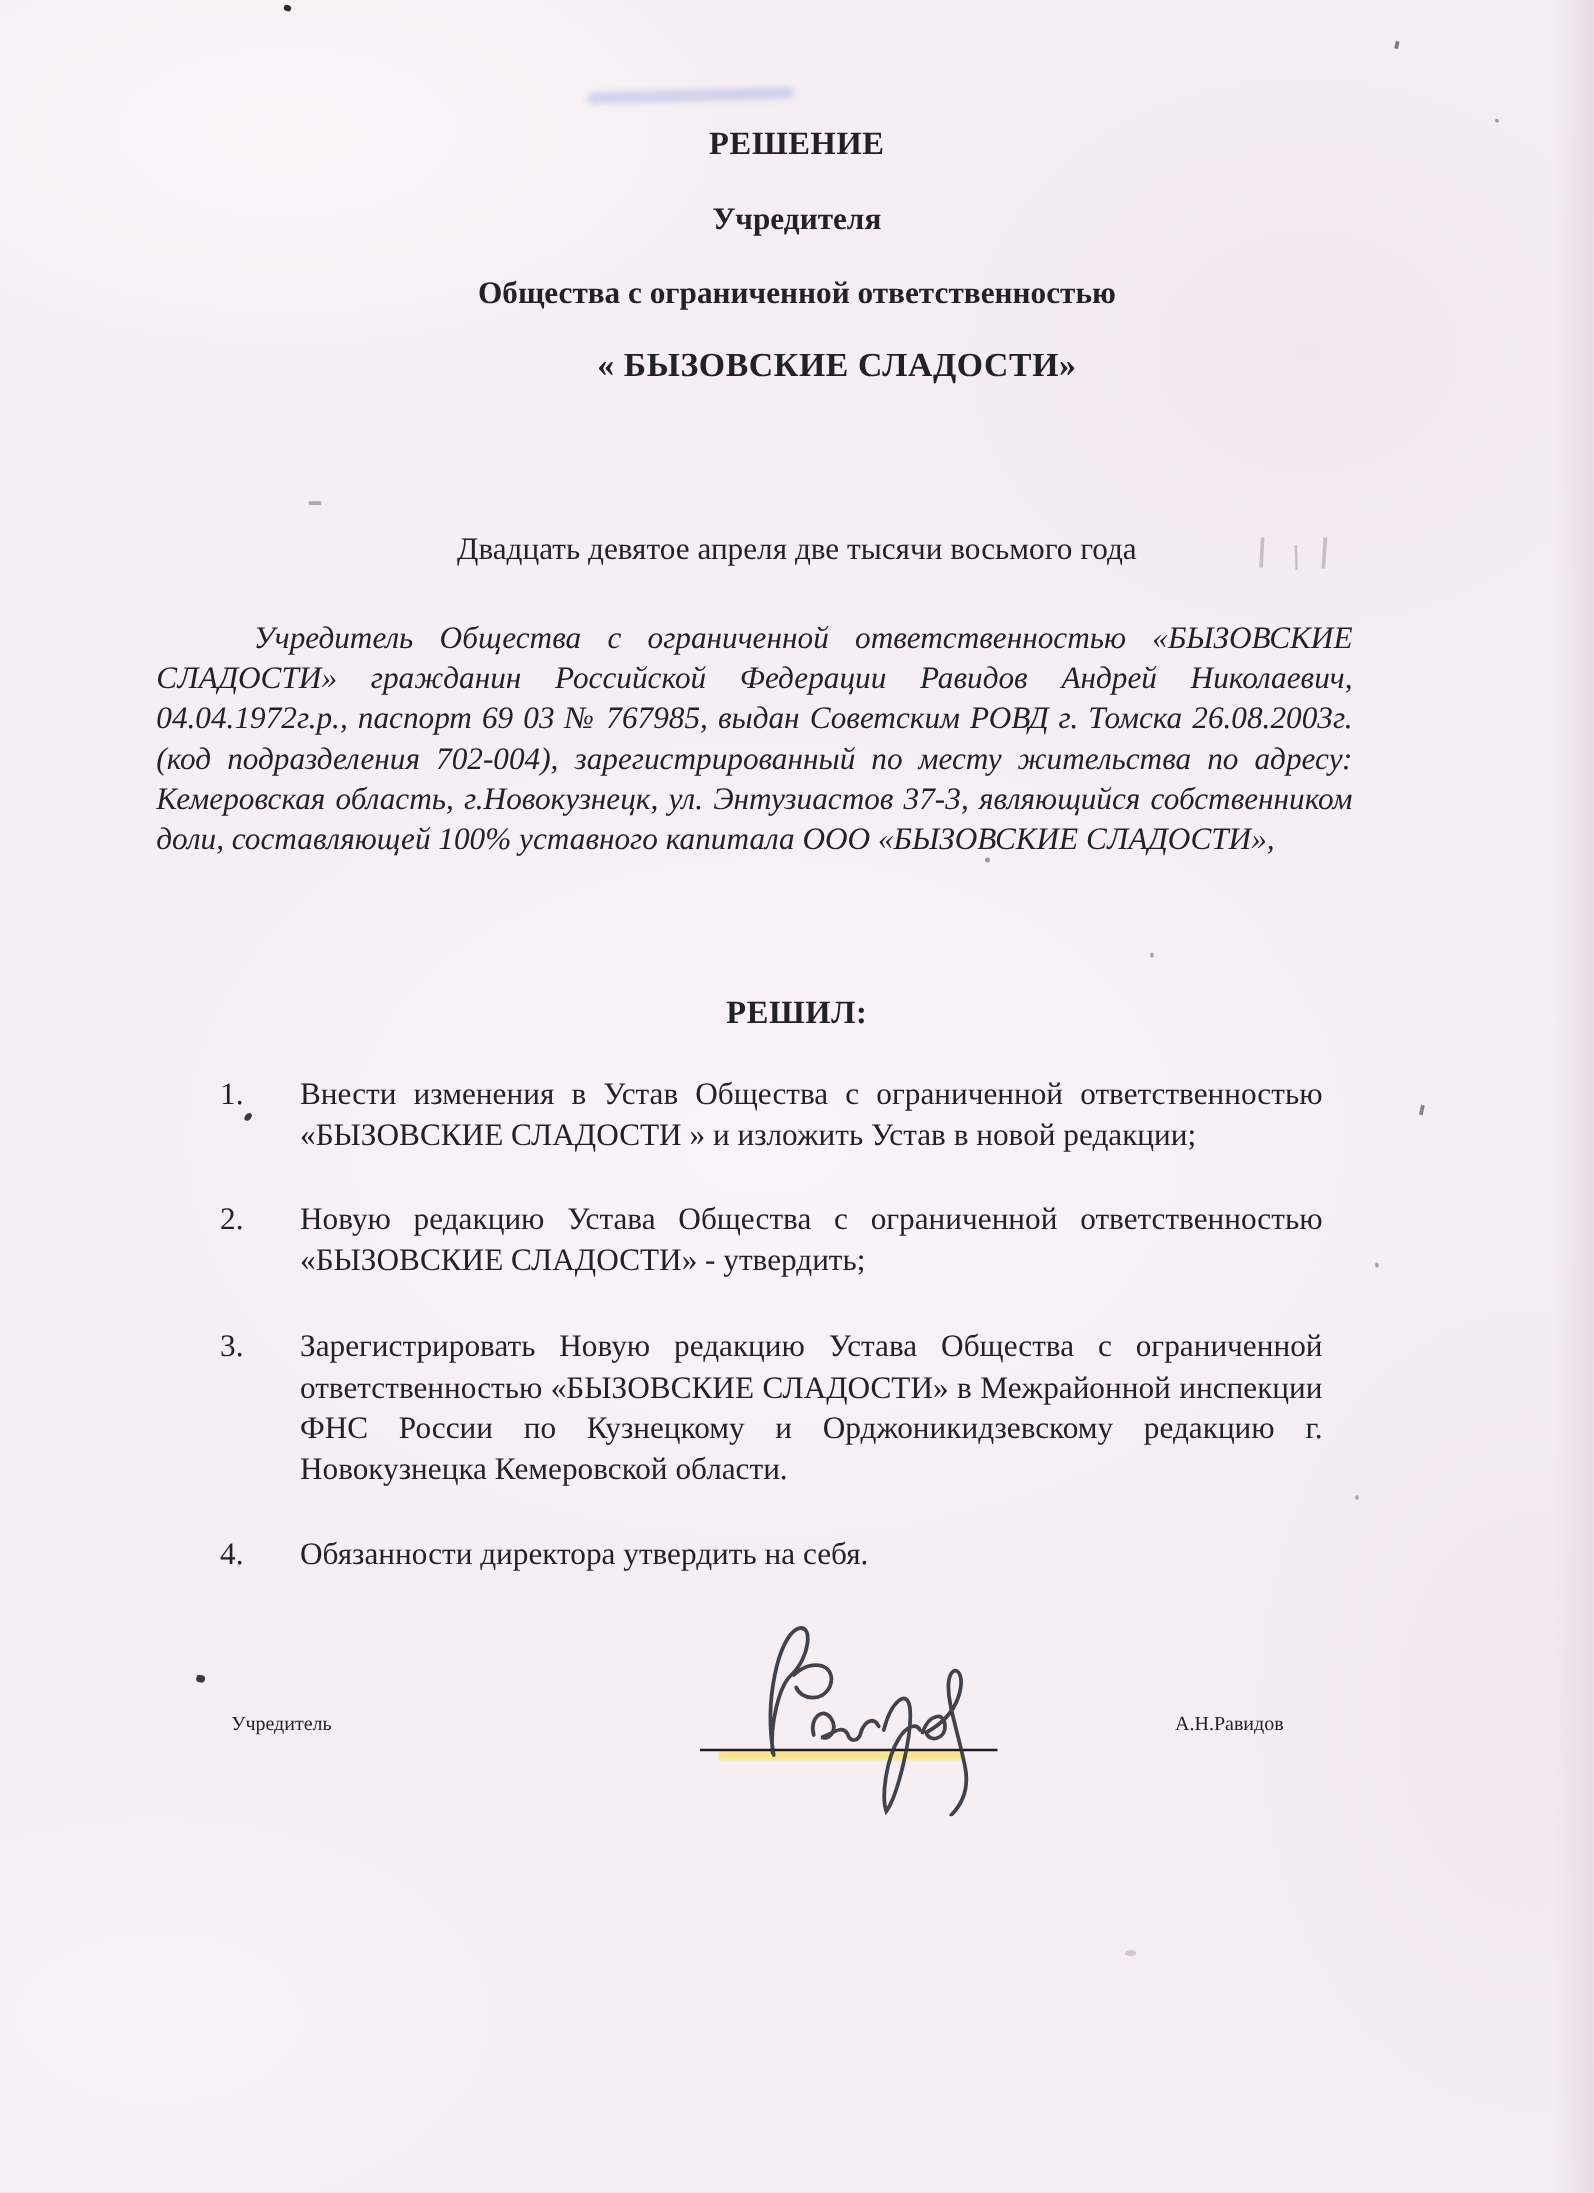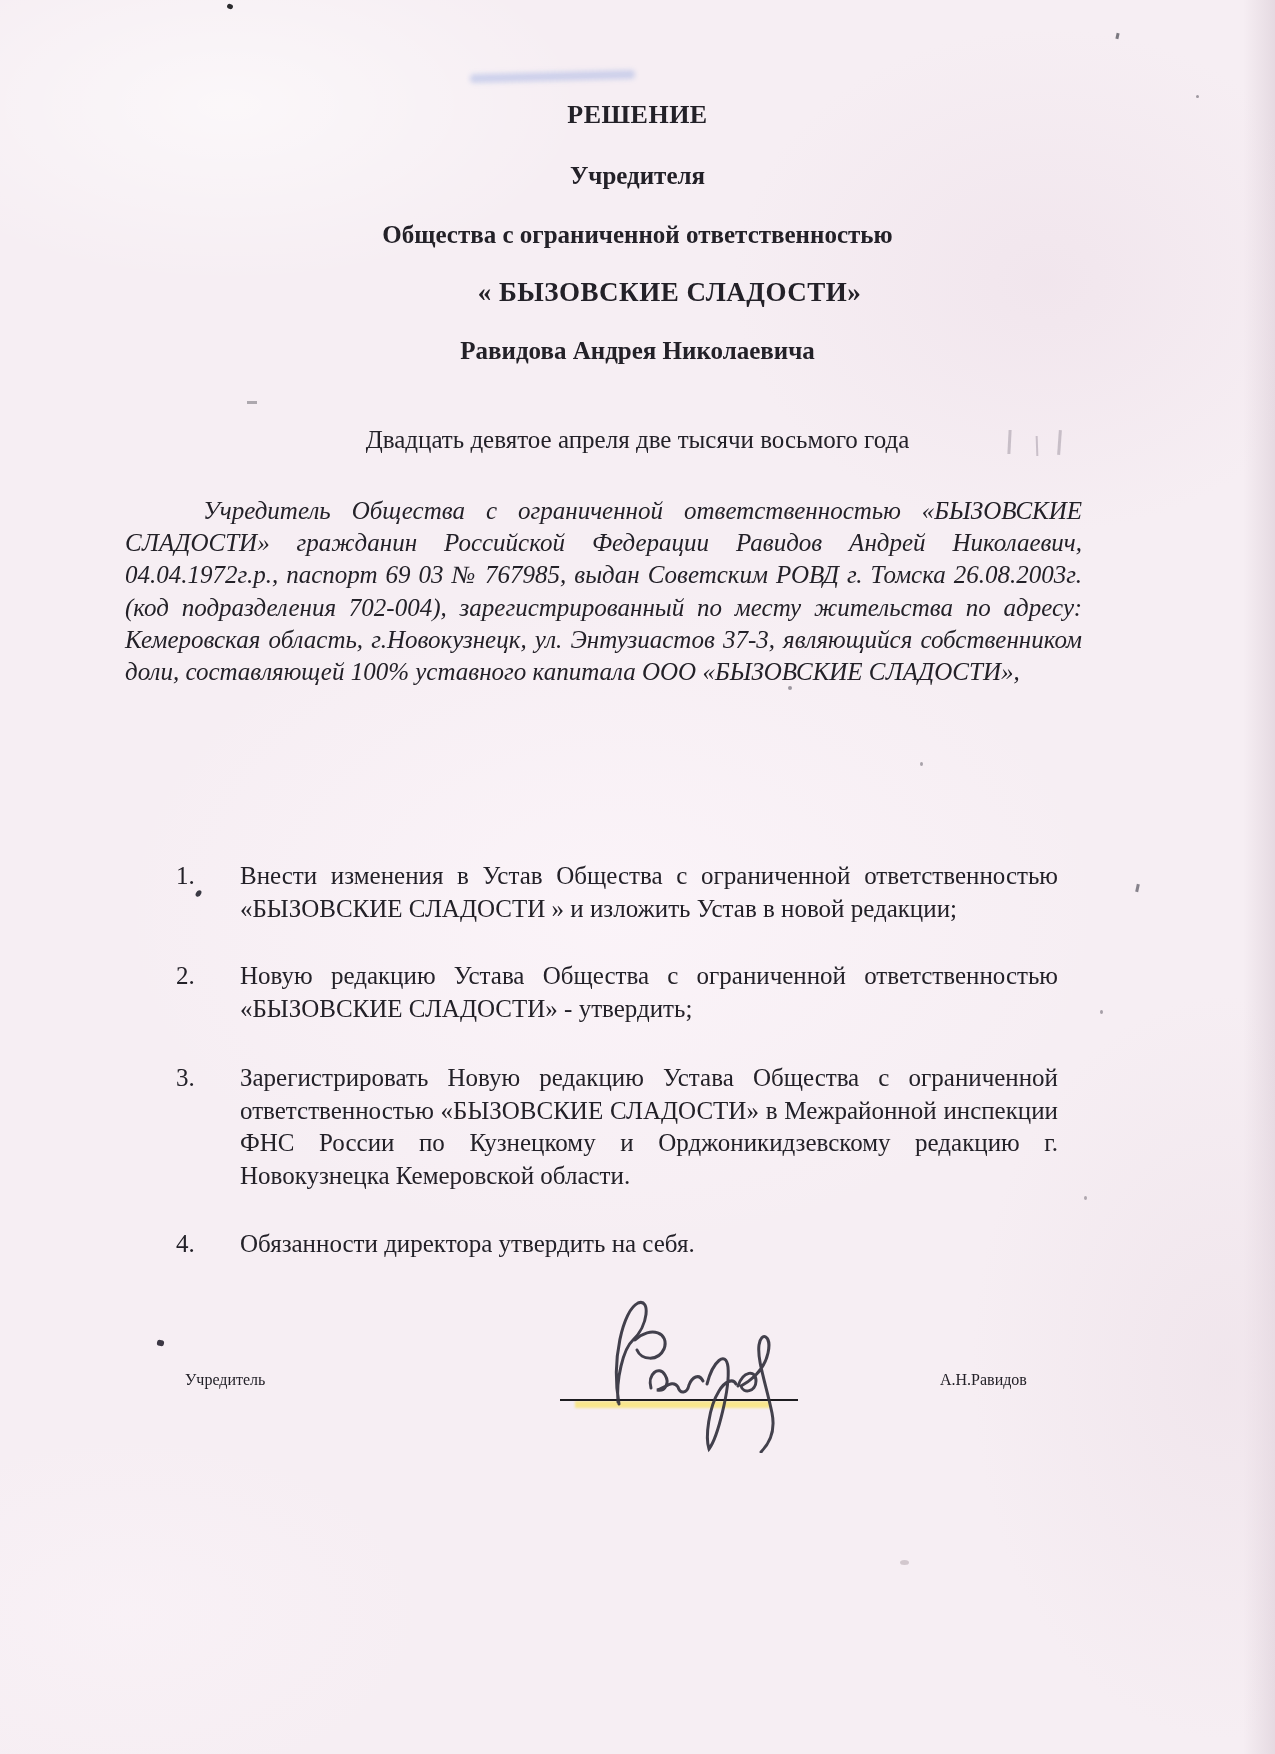--- a/index.html
+++ b/index.html
@@ -72,25 +72,25 @@
 </style>
 </head>
 <body>
 
 <div class="page">
 
   <div class="hline bold title" style="top:100px">РЕШЕНИЕ</div>
   <div class="hline bold" style="top:161px">Учредителя</div>
   <div class="hline bold" style="top:220px">Общества с ограниченной ответственностью</div>
   <div class="hline bold company" style="top:277px">« БЫЗОВСКИЕ СЛАДОСТИ»</div>
-  <div class="hline bold" style="top:336px">Равидова Андрея Николаевича</div>
   <div class="hline" style="top:425px">Двадцать девятое апреля две тысячи восьмого года</div>
 
   <div class="para">Учредитель Общества с ограниченной ответственностью «БЫЗОВСКИЕ СЛАДОСТИ» гражданин Российской Федерации  Равидов Андрей Николаевич, 04.04.1972г.р., паспорт 69 03 № 767985, выдан Советским РОВД г. Томска 26.08.2003г. (код подразделения 702-004), зарегистрированный по месту жительства по адресу: Кемеровская область, г.Новокузнецк, ул. Энтузиастов 37-3, являющийся собственником доли, составляющей 100% уставного капитала ООО «БЫЗОВСКИЕ СЛАДОСТИ»,</div>
 
+  <div class="reshil">РЕШИЛ:</div>
 
   <div class="item" style="top:860px">
     <div class="num">1.</div>
     <div class="txt">Внести изменения в Устав Общества с ограниченной ответственностью «БЫЗОВСКИЕ СЛАДОСТИ » и изложить Устав в новой редакции;</div>
   </div>
   <div class="item" style="top:960px">
     <div class="num">2.</div>
     <div class="txt">Новую редакцию Устава Общества с ограниченной ответственностью «БЫЗОВСКИЕ СЛАДОСТИ» - утвердить;</div>
   </div>
   <div class="item" style="top:1062px">

